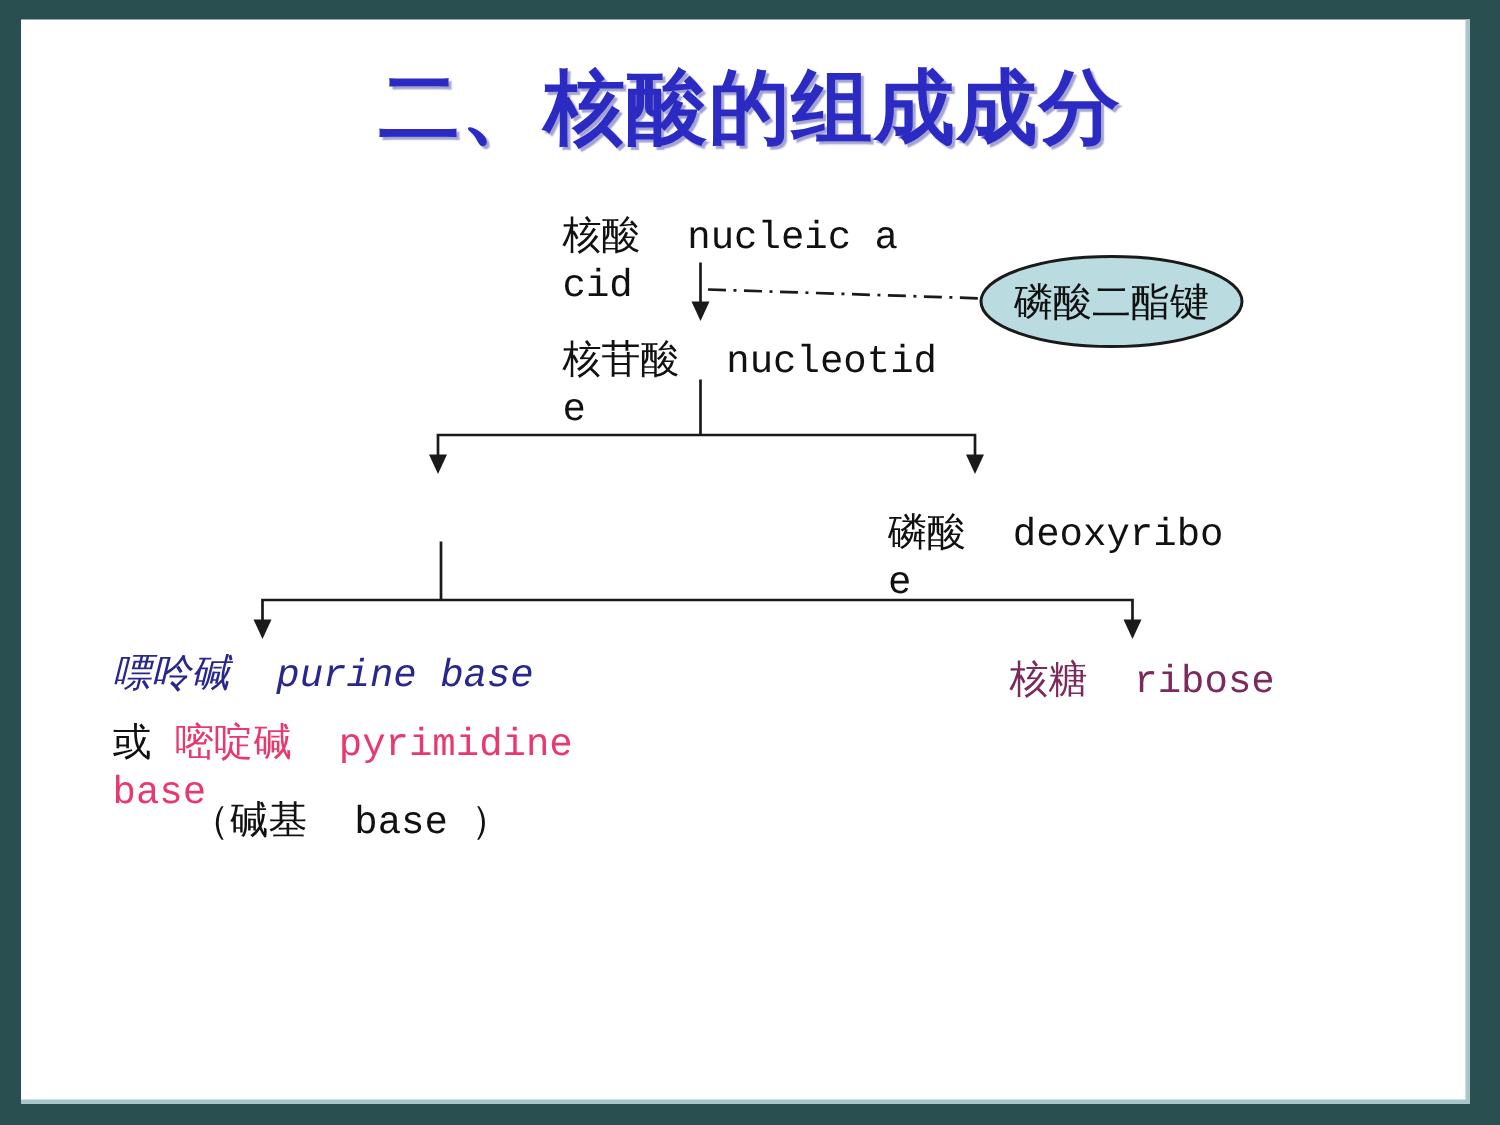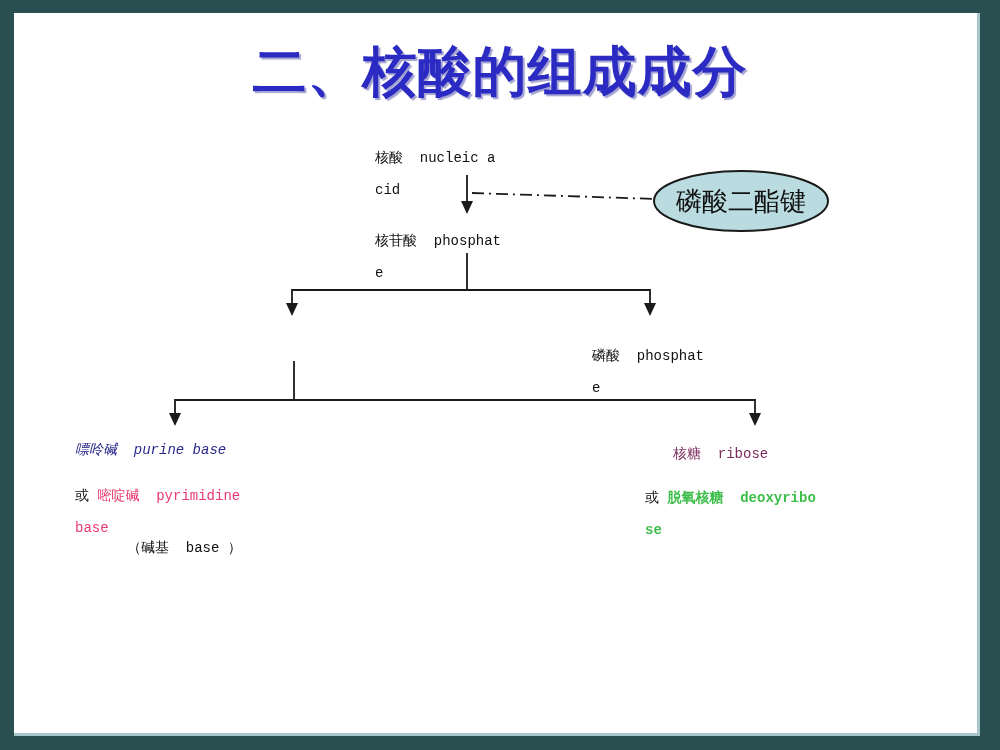--- a/index.html
+++ b/index.html
@@ -36,21 +36,21 @@
   }
   .overlay polygon { fill: var(--c-line, #1A1A1A); stroke: none; }
   .overlay ellipse {
     fill: var(--c-ellipse-fill, #BADCE0);
     stroke: var(--c-line, #1A1A1A);
     stroke-width: 2;
   }
   .node {
     position: absolute;
     font-family: "Liberation Mono", "DejaVu Sans Mono", monospace;
-    font-size: 14px;
+    font-size: 26px;
     line-height: 32px;
     color: var(--c-text, #111111);
     white-space: pre-wrap;
   }
   .navy   { color: var(--c-navy, #28288C); font-style: italic; }
   .pink   { color: var(--c-pink, #E8396E); }
   .maroon { color: var(--c-maroon, #7B2A5B); }
   .green  { color: var(--c-green, #3DBE4A); font-weight: bold; }
   .callout-label {
     position: absolute;
@@ -85,33 +85,31 @@
     <polyline points="175,414 175,400 755,400 755,414"></polyline>
     <polygon points="169,413 181,413 175,426"></polygon>
     <polygon points="749,413 761,413 755,426"></polygon>
   </svg>
 
   <div class="node" style="left:375px; top:142px;">核酸  nucleic a
 cid</div>
 
   <div class="callout-label">磷酸二酯键</div>
 
-  <div class="node" style="left:375px; top:225px;">核苷酸  phosphat
+  <div class="node" style="left:375px; top:225px;">核苷酸  nucleotid
 e</div>
 
 
-  <div class="node" style="left:592px; top:340px;">磷酸  phosphat
+  <div class="node" style="left:592px; top:340px;">磷酸  deoxyribo
 e</div>
 
   <div class="node navy" style="left:75px; top:434px;">嘌呤碱  purine base</div>
 
   <div class="node" style="left:75px; top:480px;"><span>或 </span><span class="pink">嘧啶碱  pyrimidine
 base</span></div>
 
   <div class="node" style="left:127px; top:532px;">（碱基  base ）</div>
 
   <div class="node maroon" style="left:645px; top:438px;margin-left:28px;">核糖  ribose</div>
 
-  <div class="node" style="left:645px; top:482px;"><span>或 </span><span class="green">脱氧核糖  deoxyribo
-se</span></div>
 
 
 </div>
 
 </body></html>

